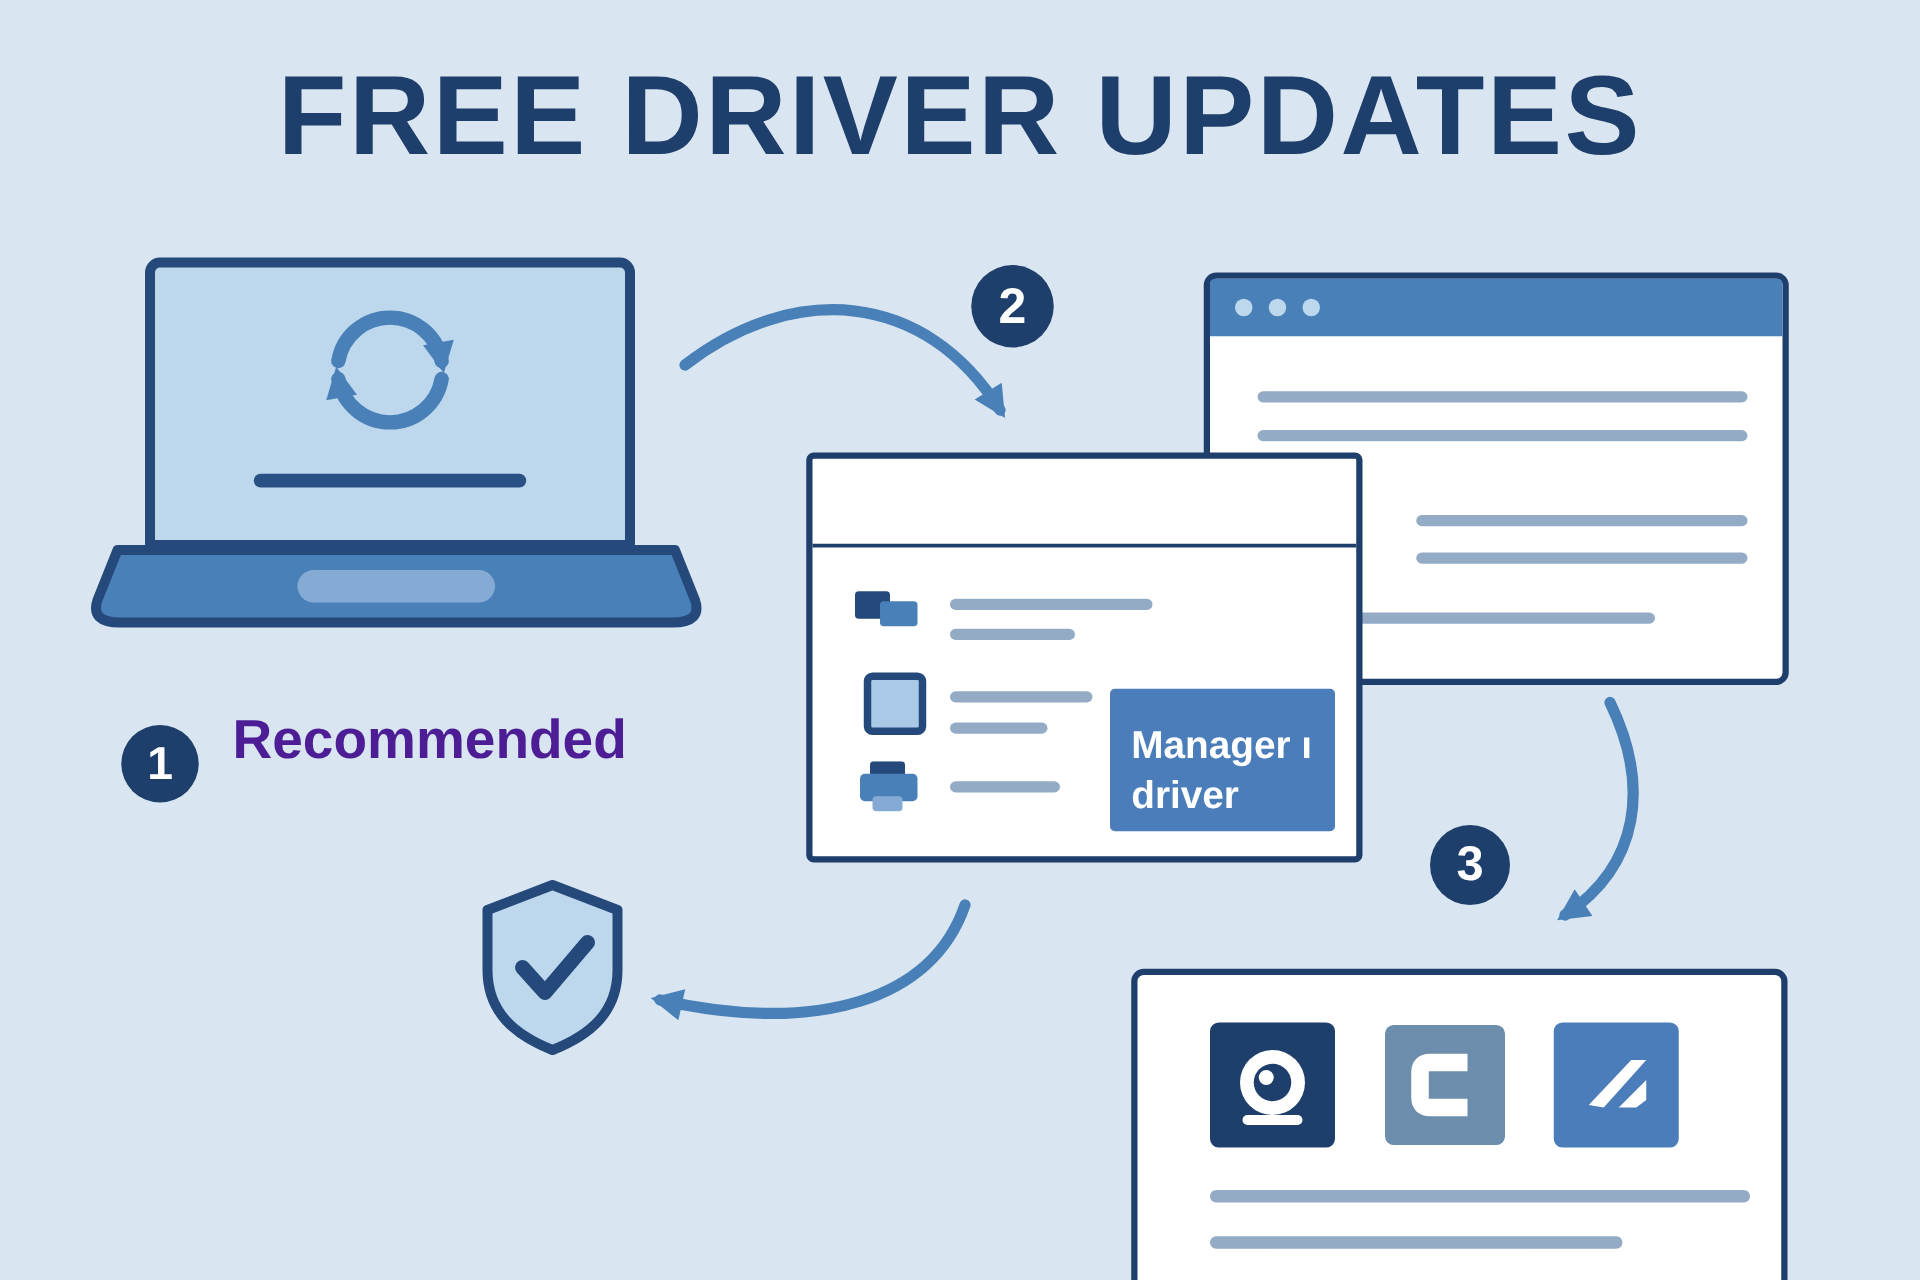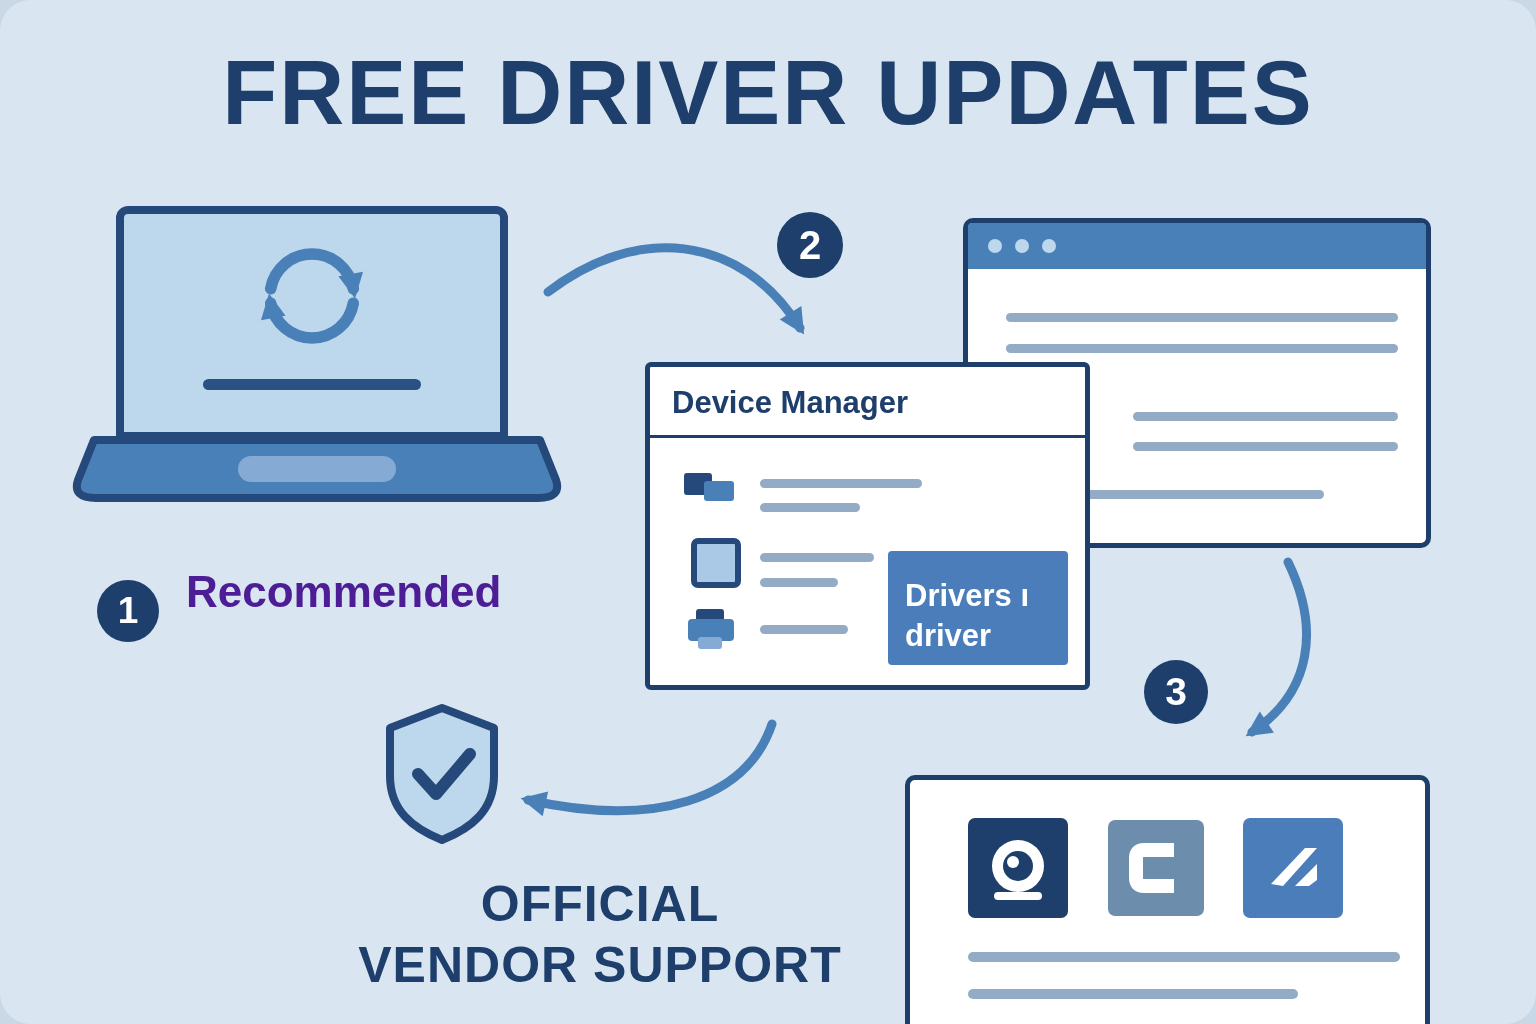--- a/index.html
+++ b/index.html
@@ -1,21 +1,20 @@
 <!DOCTYPE html>
 <html><head>
 <meta charset="utf-8">
 <style>
   * { margin:0; padding:0; box-sizing:border-box; }
   body { background:#c8d8e6; font-family:"Liberation Sans", sans-serif; }
   .canvas {
     position:relative; width:1536px; height:1024px;
     background:#d9e6f1; overflow:hidden;
     font-family:"Liberation Sans", sans-serif;
-    border-radius:31px;
   }
   
   .main-title {
     position:absolute; top:42px; left:0; width:100%;
     text-align:center; font-size:90px; font-weight:800;
     color:#1e3e6b; letter-spacing:2px;
   }
   
   .laptop { position:absolute; left:70px; top:206px; width:494px; height:302px; }
   .laptop-screen {
@@ -121,21 +120,20 @@
       <div class="titlebar-dot"></div>
     </div>
     <div class="ph-line" style="left:38px; top:90px;  width:392px;"></div>
     <div class="ph-line" style="left:38px; top:121px; width:392px;"></div>
     <div class="ph-line" style="left:165px; top:189px; width:265px;"></div>
     <div class="ph-line" style="left:165px; top:219px; width:265px;"></div>
     <div class="ph-line" style="left:38px; top:267px; width:318px;"></div>
   </div>
 
   <div class="window dm-window">
-    <div class="dm-title">Device Manager</div>
     <div class="dm-divider"></div>
 
     <svg class="dm-icon" style="left:32px; top:102px;" width="56" height="40" viewBox="0 0 56 40">
       <rect x="2" y="4" width="28" height="22" rx="3" fill="#24497a"></rect>
       <rect x="22" y="12" width="30" height="20" rx="3" fill="#4a80b8"></rect>
     </svg>
     <div class="ph-line" style="left:110px; top:112px; width:162px;"></div>
     <div class="ph-line" style="left:110px; top:136px; width:100px;"></div>
 
     <svg class="dm-icon" style="left:40px; top:170px;" width="52" height="52" viewBox="0 0 52 52">
@@ -145,21 +143,21 @@
     <div class="ph-line" style="left:110px; top:211px; width:78px;"></div>
 
     <svg class="dm-icon" style="left:36px; top:242px;" width="54" height="44" viewBox="0 0 54 44">
       <rect x="10" y="0" width="28" height="14" rx="3" fill="#24497a"></rect>
       <rect x="2" y="10" width="46" height="22" rx="4" fill="#4a80b8"></rect>
       <rect x="12" y="28" width="24" height="12" rx="3" fill="#85abd4"></rect>
     </svg>
     <div class="ph-line" style="left:110px; top:258px; width:88px;"></div>
 
     <button class="dm-button">
-      <span>Drivers ı</span><br>
+      <span>Manager ı</span><br>
       <span>driver</span>
     </button>
   </div>
 
   <div class="badge badge-2">
     <span>2</span>
   </div>
 
   <div class="badge badge-3">
     <span>3</span>
@@ -187,24 +185,20 @@
     </div>
     <div class="ph-line" style="left:58px; top:172px; width:432px; height:10px;"></div>
     <div class="ph-line" style="left:58px; top:209px; width:330px; height:10px;"></div>
   </div>
 
   <svg class="shield-svg" width="124" height="144" viewBox="0 0 124 144">
     <path d="M62 6 L114 26 V74 C114 108 92 126 62 138 C32 126 10 108 10 74 V26 Z" fill="#bdd7ec" stroke="#24497a" stroke-width="8" stroke-linejoin="round"></path>
     <path d="M38 72 L56 92 L90 52" fill="none" stroke="#24497a" stroke-width="12" stroke-linecap="round" stroke-linejoin="round"></path>
   </svg>
 
-  <div class="footer-text">
-    <div>OFFICIAL</div>
-    <div>VENDOR SUPPORT</div>
-  </div>
 
   <svg class="arrows-svg" width="1536" height="1024" viewBox="0 0 1536 1024">
     <defs>
       <marker id="ah" viewBox="0 0 12 12" refX="8" refY="6" markerWidth="3.4" markerHeight="3.4" orient="auto">
         <path d="M1 1 L11 6 L1 11 Z" fill="#4a80b8"></path>
       </marker>
     </defs>
     <path d="M 548 292 C 635 225, 740 232, 800 328" fill="none" stroke="#4a80b8" stroke-width="9" stroke-linecap="round" marker-end="url(#ah)"></path>
     <path d="M 1288 562 C 1320 628, 1312 692, 1252 732" fill="none" stroke="#4a80b8" stroke-width="9" stroke-linecap="round" marker-end="url(#ah)"></path>
     <path d="M 772 724 C 746 800, 655 828, 528 800" fill="none" stroke="#4a80b8" stroke-width="9" stroke-linecap="round" marker-end="url(#ah)"></path>

